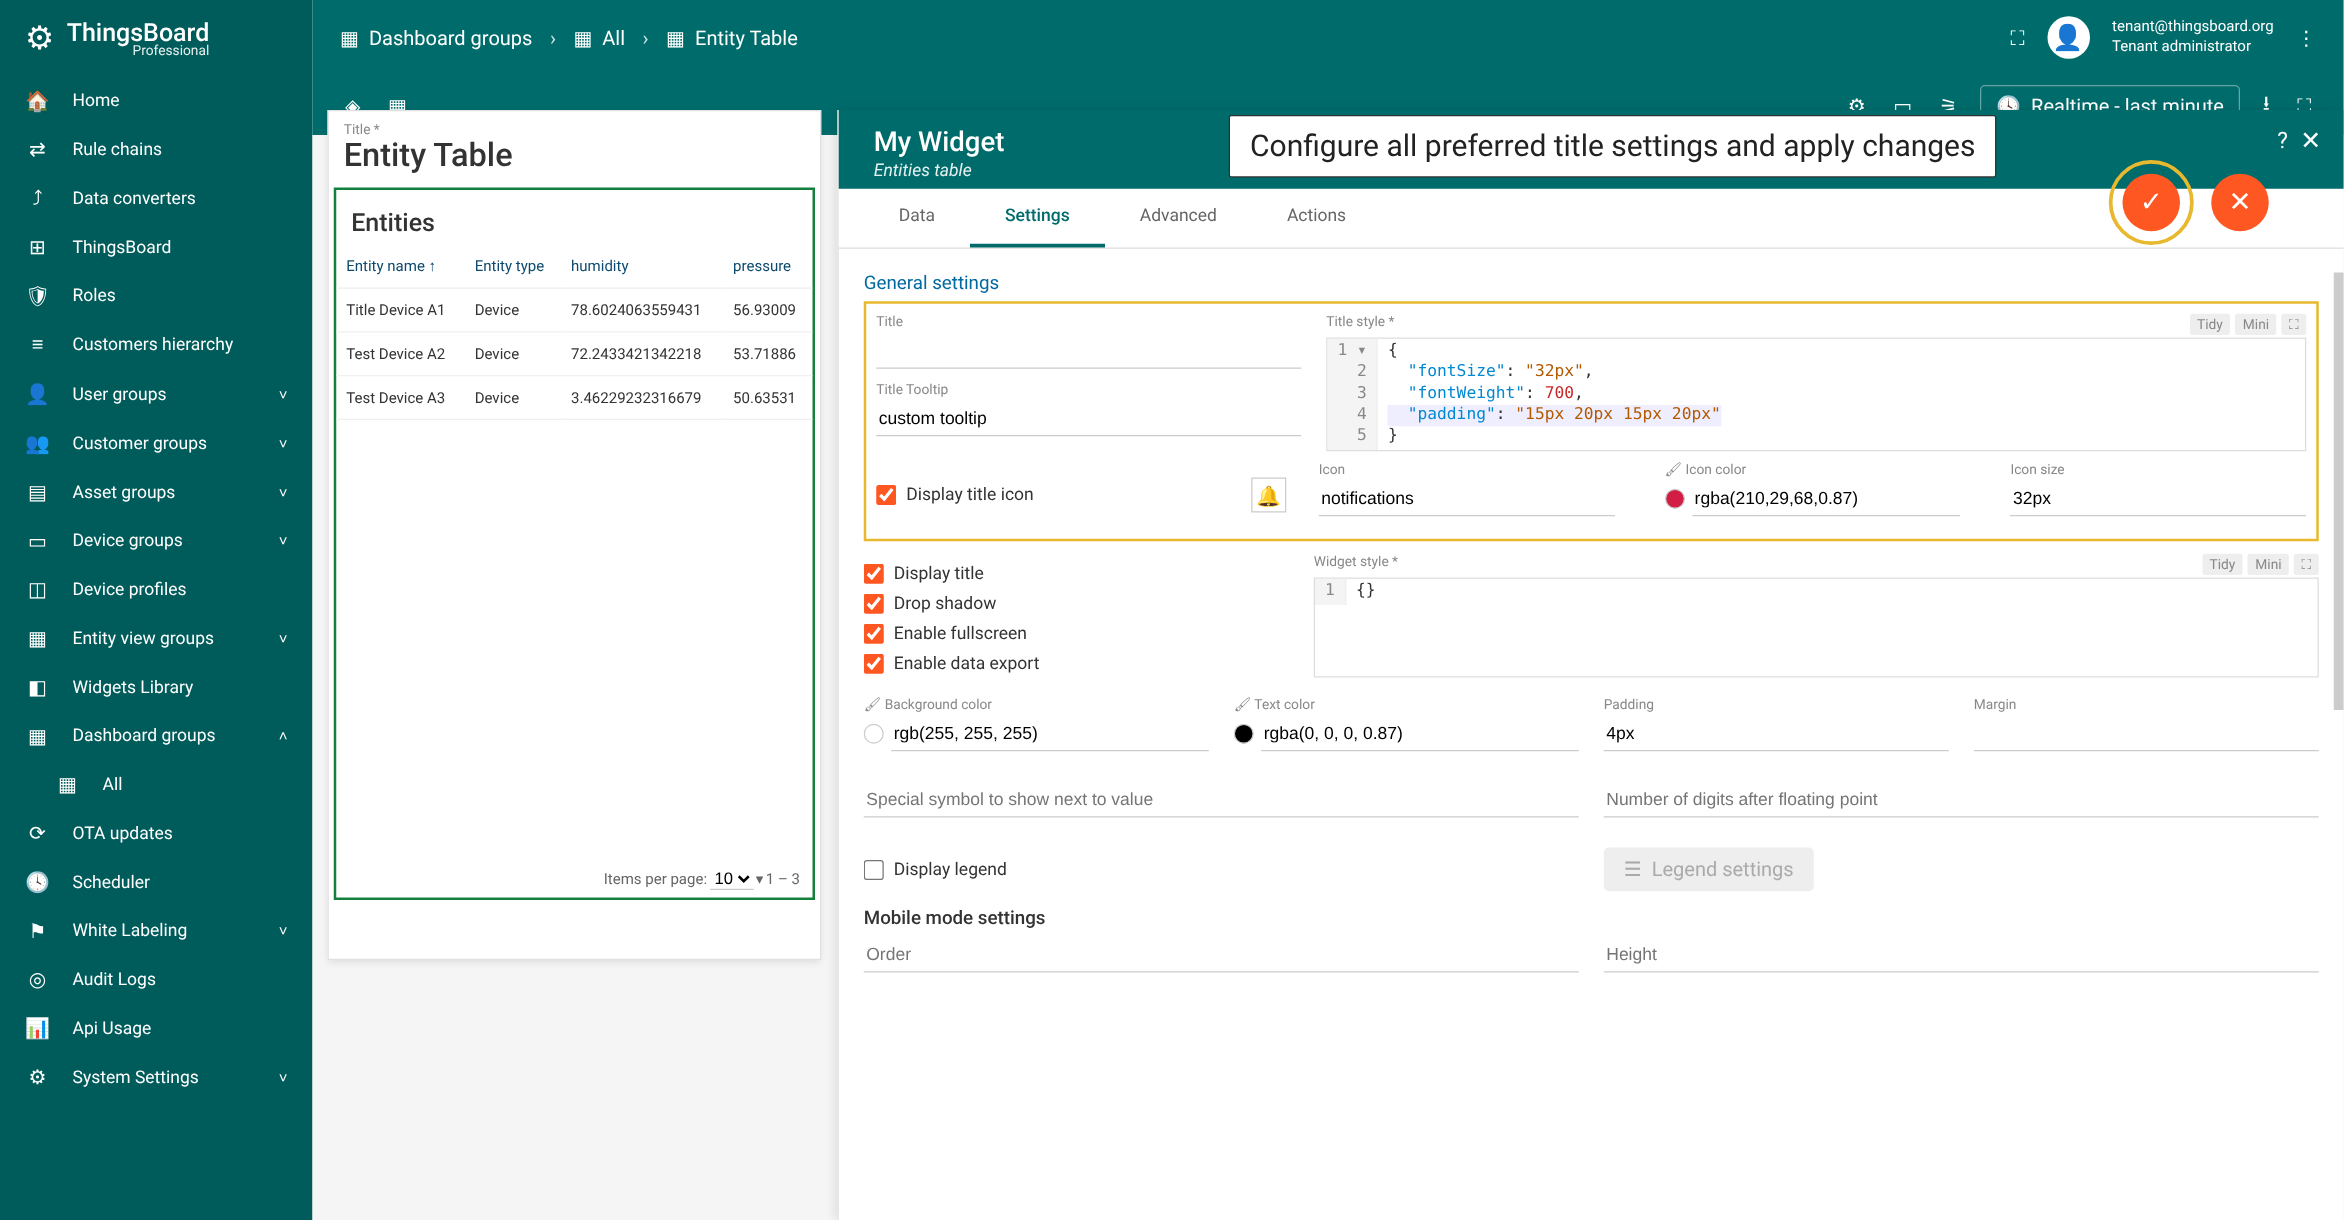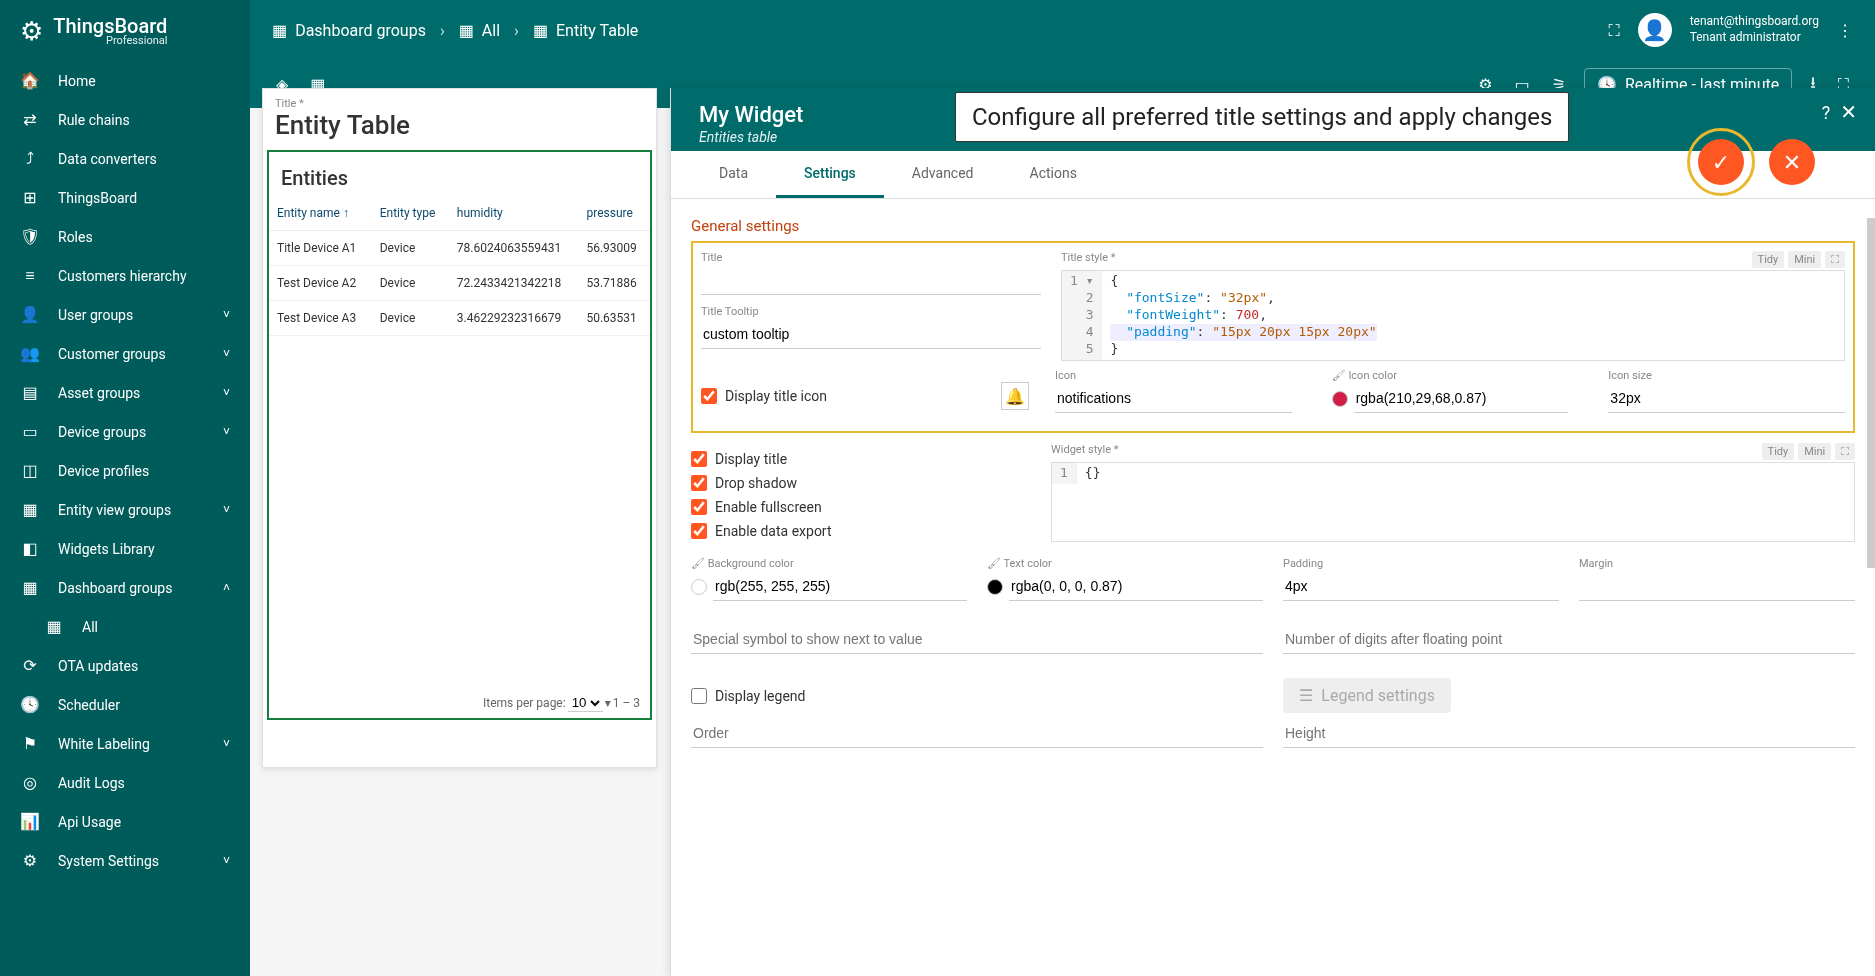--- a/index.html
+++ b/index.html
@@ -36,31 +36,31 @@
 .entity-hdr { padding: 14px 12px 6px; font-size: 20px; font-weight: 500; }
 .tbl { width: 100%; font-size: 12px; border-collapse: collapse; }
 .tbl th { text-align: left; padding: 10px 8px; font-weight: 400; color: #0c4a6e; border-bottom: 1px solid #eee; }
 .tbl td { padding: 10px 8px; border-bottom: 1px solid #f0f0f0; }
 .pager { position: absolute; bottom: 6px; right: 10px; left: 10px; font-size: 12px; color: #666; display: flex; align-items: center; justify-content: flex-end; gap: 2px; }
 .pager select { border: none; border-bottom: 1px solid #ccc; background: transparent; }
 .panel { position: absolute; left: 420px; right: 0; top: -20px; bottom: 0; background: #fff; display: flex; flex-direction: column; border-left: 1px solid #ddd; box-shadow: -2px 0 8px rgba(0,0,0,0.1); }
 .panel-head { background: #006b6b; color: #fff; padding: 14px 28px 6px; position: relative; }
 .panel-title { font-size: 22px; font-weight: 500; }
 .panel-sub { font-size: 14px; opacity: 0.9; margin-top: 2px; font-style: italic; }
-.callout { position: absolute; left: 284px; top: 4px; background: #fff; color: #222; font-size: 24px; padding: 10px 16px; border: 1px solid #333; border-radius: 2px; }
+.callout { position: absolute; left: 312px; top: 4px; background: #fff; color: #222; font-size: 24px; padding: 10px 16px; border: 1px solid #333; border-radius: 2px; }
 .panel-actions { position: absolute; right: 18px; top: 12px; display: flex; align-items: center; gap: 10px; }
 .panel-actions .help { font-size: 18px; cursor: pointer; }
 .panel-actions .closex { font-size: 20px; cursor: pointer; }
 .fab { width: 46px; height: 46px; border-radius: 50%; background: #ff5722; display: flex; align-items: center; justify-content: center; color: #fff; font-size: 22px; cursor: pointer; }
 .fab-ring { border: 3px solid #e8b92f; border-radius: 50%; padding: 8px; }
 .tabs { display: flex; border-bottom: 1px solid #ddd; padding: 0 20px; background: #fff; }
 .tab { padding: 14px 28px; font-size: 14px; color: #666; cursor: pointer; border-bottom: 3px solid transparent; }
 .tab.active { color: #006b6b; border-bottom-color: #006b6b; font-weight: 500; }
 .body { flex: 1; overflow-y: auto; padding: 10px 20px 20px; }
-.section-title { font-size: 15px; color: #c2410c; margin: 8px 0 6px; }
+.section-title { font-size: 15px; color: #0369a1; margin: 8px 0 6px; }
 .highlight-box { border: 2px solid #e8b92f; padding: 8px; margin-bottom: 10px; }
 .row { display: flex; gap: 20px; align-items: flex-start; }
 .col { flex: 1; }
 .field { margin-bottom: 10px; }
 .field-lbl { font-size: 11px; color: #888; margin-bottom: 2px; }
 .field input[type=text] { width: 100%; border: none; border-bottom: 1px solid #ccc; padding: 6px 2px; font-size: 14px; outline: none; }
 .code-box { border: 1px solid #ddd; font-family: monospace; font-size: 13px; background: #fff; }
 .code-btn { font-size: 11px; background: #eee; padding: 2px 6px; border-radius: 2px; cursor: pointer; }
 .code-body { display: flex; }
 .gutter { background: #f4f4f4; color: #888; padding: 2px 8px; text-align: right; border-right: 1px solid #eee; }
@@ -420,20 +420,21 @@
           </div>
 
           <div class="row" style="margin-top:14px; align-items:center;">
             <div class="chk col">
                 <input type="checkbox" style="">
                 <span>Display legend</span>
               </div>
             <div class="col"><span class="legend-btn">☰ <span>Legend settings</span></span></div>
           </div>
 
+          <div class="section-title" style="margin-top:12px; color:#333;font-weight:500;">Mobile mode settings</div>
           <div class="row" style="margin-top:6px;">
             <div class="field col"><input type="text" placeholder="Order" style=""></div>
             <div class="field col"><input type="text" placeholder="Height" style=""></div>
           </div>
         </div>
         <div class="scrollhint"></div>
       </div>
     </div>
   </div>
 </div>

